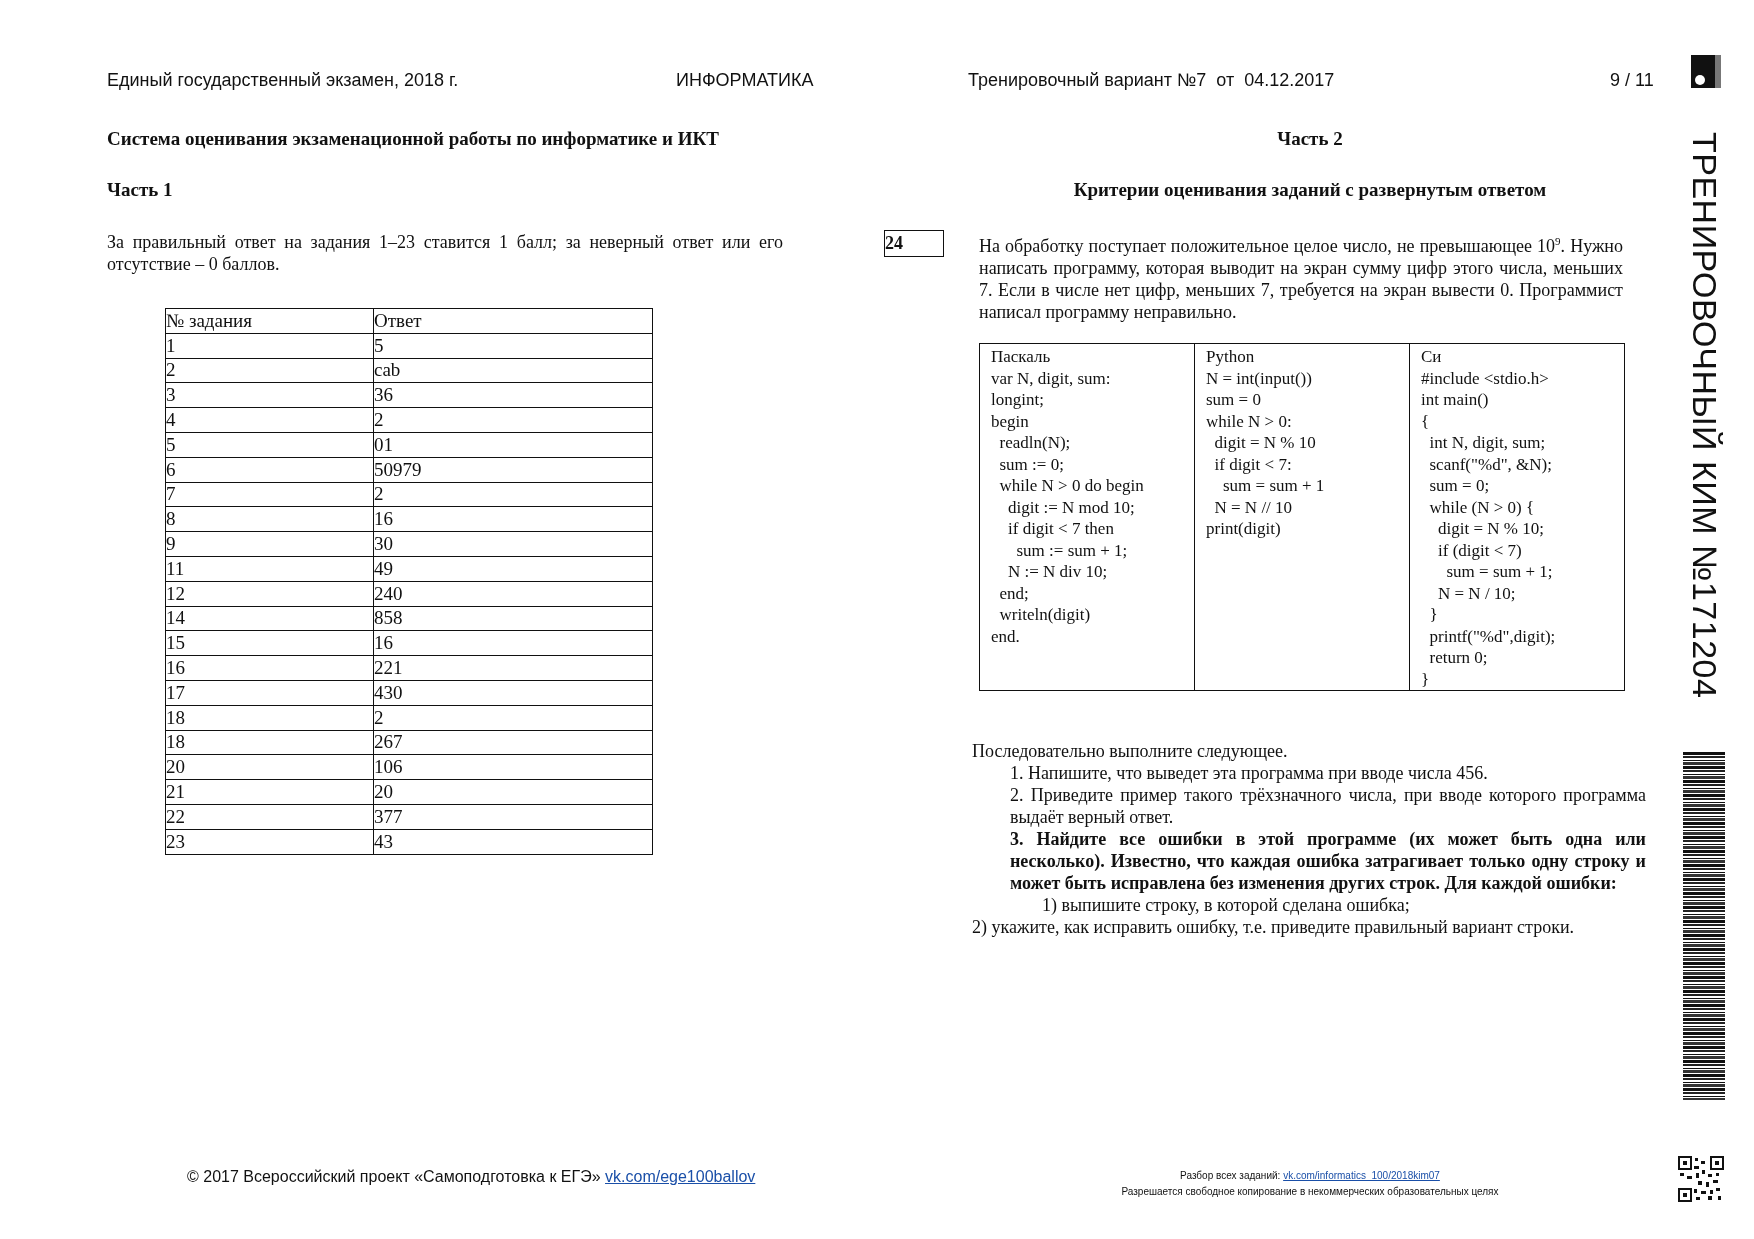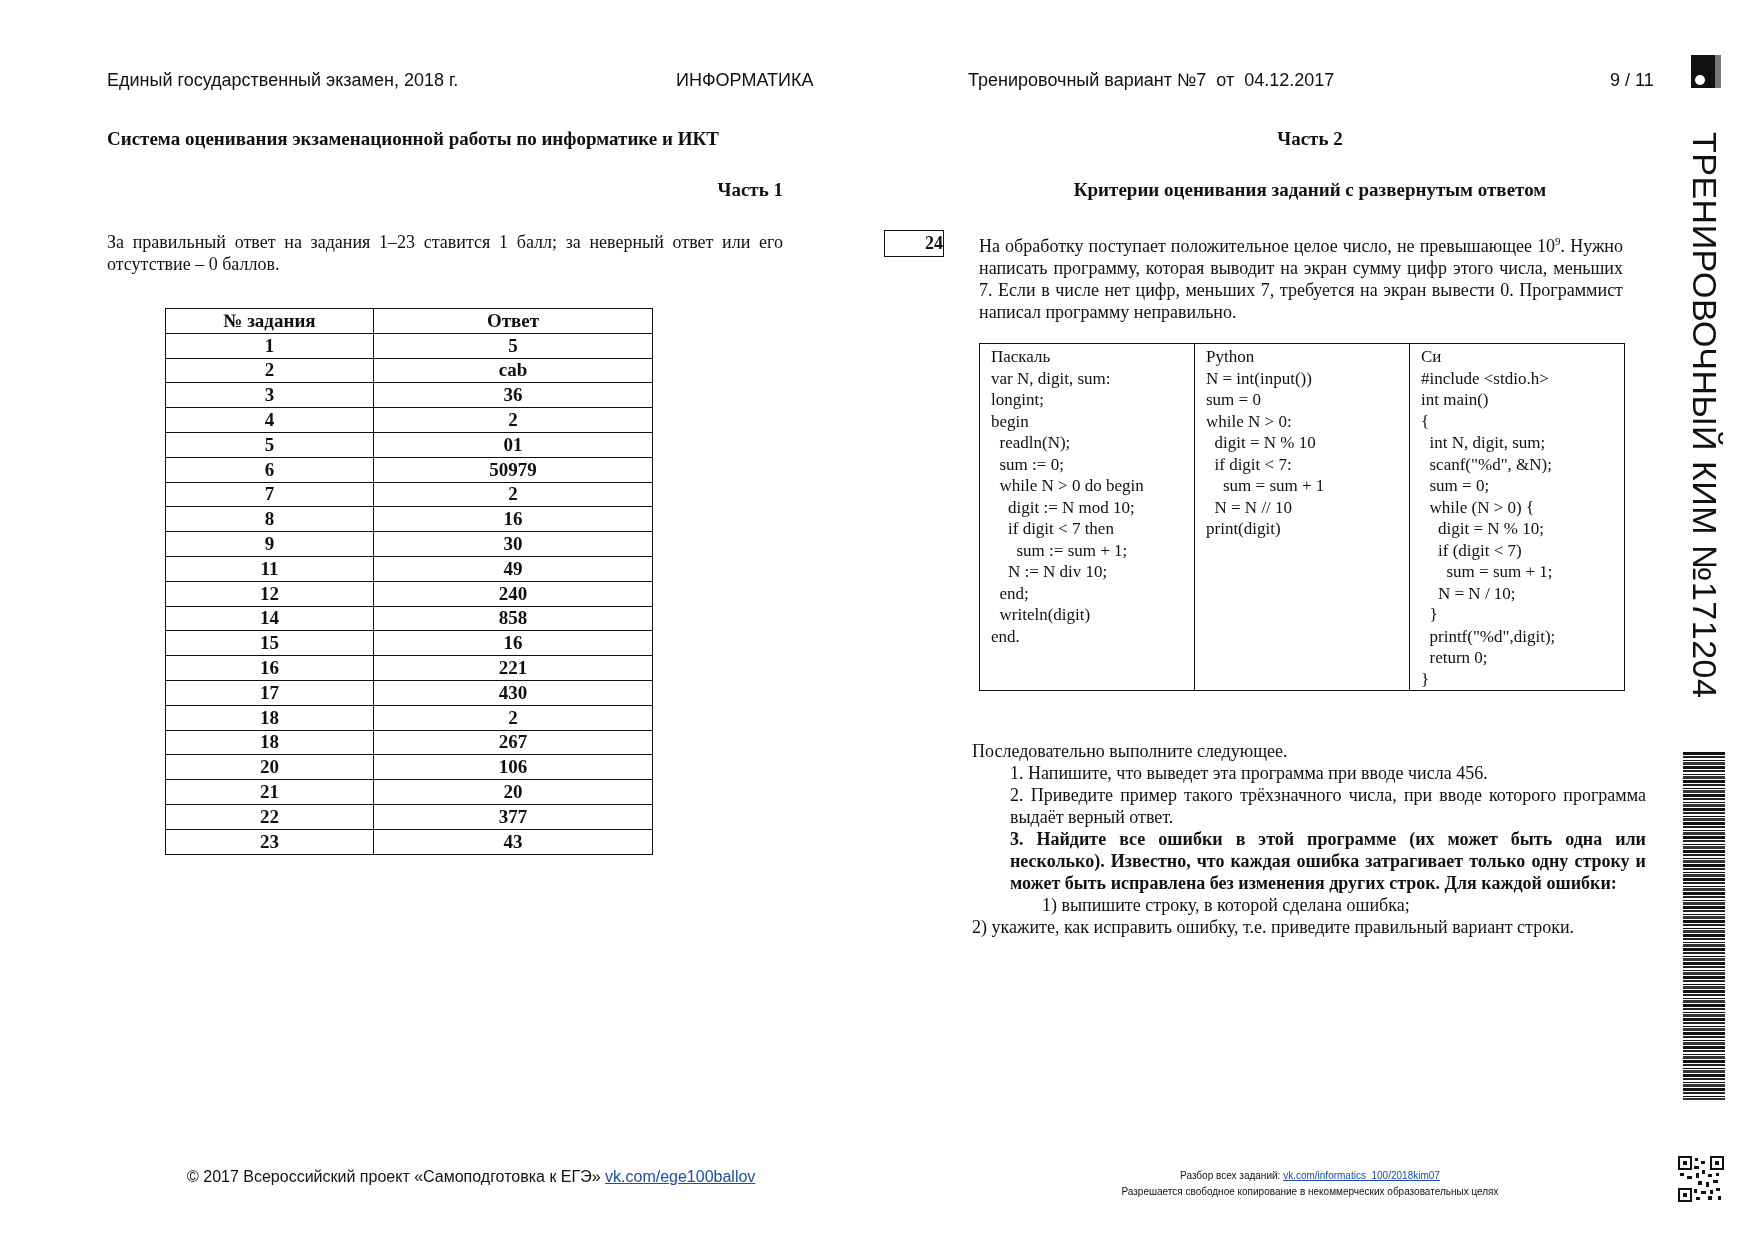--- a/index.html
+++ b/index.html
@@ -4,45 +4,45 @@
 <style>
   html, body { margin:0; padding:0; background:#fff; }
   body { width:1754px; height:1239px; position:relative; overflow:hidden; color:#111; }
   .sans { font-family: "Liberation Sans", sans-serif; }
   .serif { font-family: "Liberation Serif", serif; }
   .abs { position:absolute; }
   .hdr { font-size:18px; top:70px; }
   .title { font-weight:bold; font-size:19px; }
   .para { font-size:18px; line-height:22px; }
   table.ans { position:absolute; left:165px; top:308px; width:488px; border-collapse:collapse; font-size:19px; }
-  table.ans td, table.ans th { border:1.5px solid #111; text-align:center; padding:0; height:23.8px; line-height:22px; font-weight:bold;margin-top:6px; }
+  table.ans td, table.ans th { border:1.5px solid #111; text-align:left; padding:0; height:23.8px; line-height:22px; font-weight:normal;margin-top:6px; }
   table.ans th:first-child, table.ans td:first-child { width:207px; }
   .code-table { position:absolute; left:979px; top:343px; width:644px; height:346px; border:1.5px solid #111; display:flex; }
   .code-col { flex:1; border-right:1.5px solid #111; padding:2px 0 0 11px; font-size:17px; line-height:21.5px; white-space:pre; }
   .code-col:last-child { border-right:none; }
-  .taskno { left:884px; top:230px; width:58px; height:25px; border:1.5px solid #111; text-align:right; font-weight:bold; font-size:18px; line-height:25px; }
+  .taskno { left:884px; top:230px; width:58px; height:25px; border:1.5px solid #111; text-align:left; font-weight:bold; font-size:18px; line-height:25px; }
   a.lnk { color:#1a4fa8; text-decoration:underline; }
   .vert { position:absolute; left:1690px; top:132px; transform-origin:0 0; transform:rotate(90deg) translateY(-34px); font-size:34px; white-space:nowrap; letter-spacing:0.5px; }
   .barcode { position:absolute; left:1683px; top:752px; width:42px; height:348px;
     background: repeating-linear-gradient(180deg,#111 0 3px,#fff 3px 4px,#222 4px 6px,#fff 6px 8px,#111 8px 9px,#fff 9px 10px,#333 10px 13px,#fff 13px 14px); }
   .qr { position:absolute; left:1678px; top:1156px; width:46px; height:46px; background:#fff; }
   .logo { position:absolute; left:1691px; top:55px; width:30px; height:33px; background:#111; }
   .logo::after { content:""; position:absolute; left:4px; bottom:3px; width:10px; height:10px; border-radius:50%; background:#fff; }
   .logo::before { content:""; position:absolute; right:0; top:0; width:6px; height:33px; background:#777; }
 </style>
 </head>
 <body>
 
 <div class="abs sans hdr" style="left:107px;">Единый государственный экзамен, 2018 г.</div>
 <div class="abs sans hdr" style="left:676px;">ИНФОРМАТИКА</div>
 <div class="abs sans hdr" style="left:968px; white-space:pre;">Тренировочный вариант №7  от  04.12.2017</div>
 <div class="abs sans hdr" style="left:1610px;">9 / 11</div>
 
 <div class="abs serif title" style="left:107px; top:128px;">Система оценивания экзаменационной работы по информатике и ИКТ</div>
-<div class="abs serif title" style="left:107px; top:179px; width:676px; text-align:right;">Часть 1</div>
+<div class="abs serif title" style="left:107px; top:179px; width:676px; text-align:left;">Часть 1</div>
 <div class="abs serif para" style="left:107px; top:231px; width:676px; text-align:justify;">За правильный ответ на задания 1–23 ставится 1 балл; за неверный ответ или его отсутствие – 0 баллов.</div>
 
 <table class="ans serif">
   <thead>
     <tr>
       <th>№ задания</th>
       <th>Ответ</th>
     </tr>
   </thead>
   <tbody id="ans-body">

